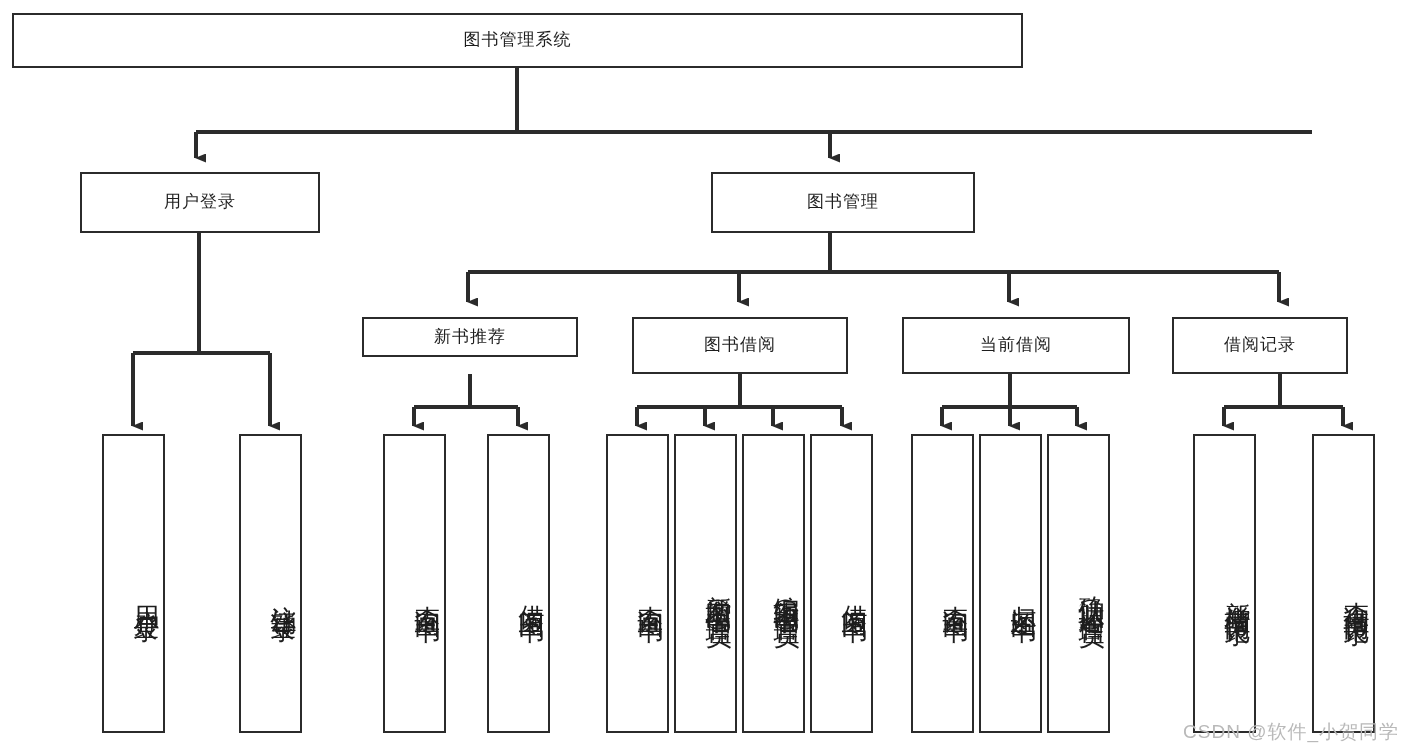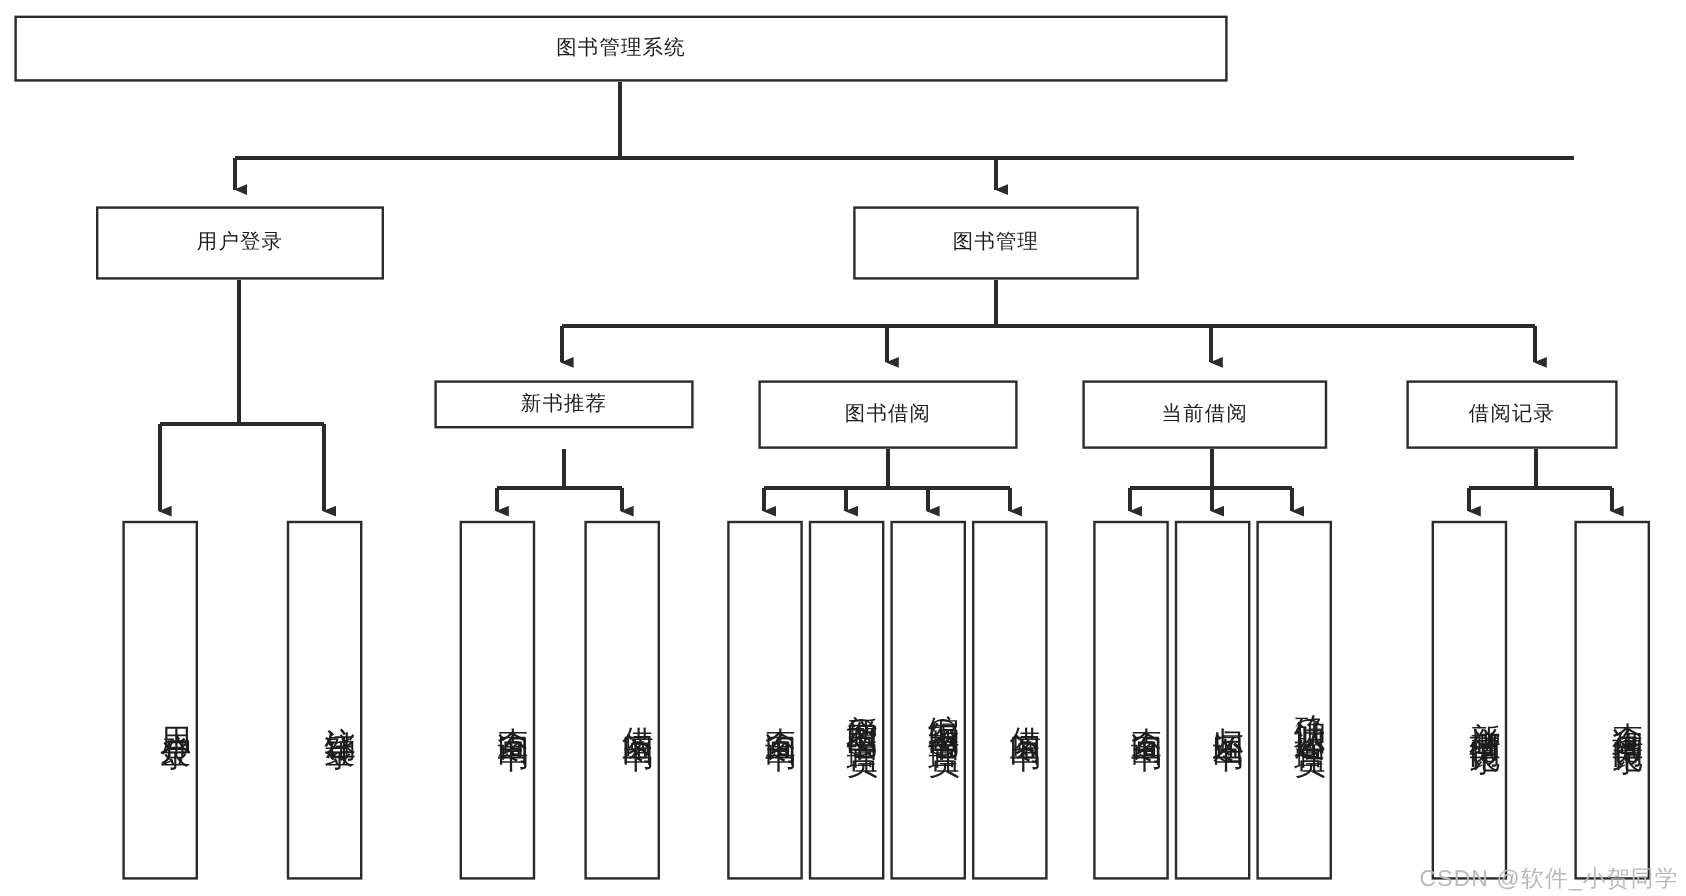--- a/index.html
+++ b/index.html
@@ -117,33 +117,33 @@
   </svg>
 
   <div class="node horiz" style="left:12px;top:13px;width:1011px;height:55px;">
     <span>图书管理系统</span>
   </div>
 
   <div class="node horiz" style="left:80px;top:172px;width:240px;height:61px;">
     <span>用户登录</span>
   </div>
 
-  <div class="node horiz" style="left:711px;top:172px;width:238px;height:61px;">
+  <div class="node horiz" style="left:711px;top:172px;width:264px;height:61px;">
     <span>图书管理</span>
   </div>
 
   <div class="node horiz" style="left:362px;top:317px;width:216px;height:40px;">
     <span>新书推荐</span>
   </div>
 
   <div class="node horiz" style="left:632px;top:317px;width:216px;height:57px;">
     <span>图书借阅</span>
   </div>
 
-  <div class="node horiz" style="left:902px;top:317px;width:204px;height:57px;">
+  <div class="node horiz" style="left:902px;top:317px;width:228px;height:57px;">
     <span>当前借阅</span>
   </div>
 
   <div class="node horiz" style="left:1172px;top:317px;width:176px;height:57px;">
     <span>借阅记录</span>
   </div>
 
   <div class="node vert" style="left:102px;top:434px;width:63px;height:299px;">
     <span class="vtxt">用户登录</span>
   </div>

